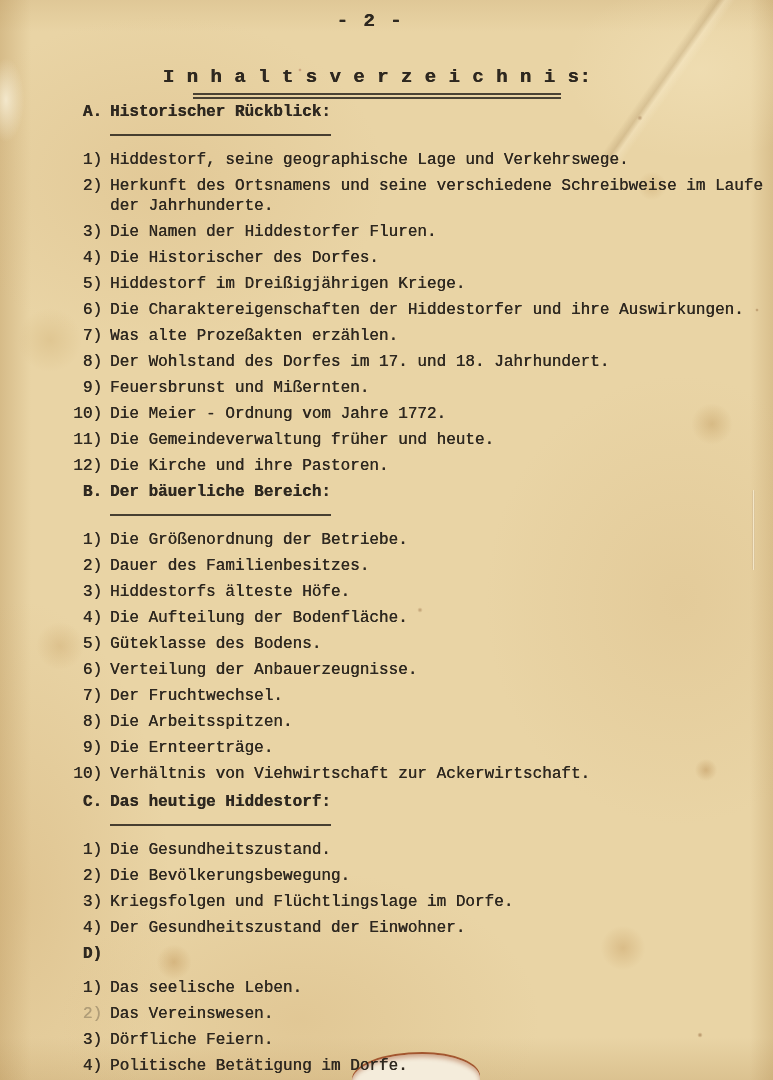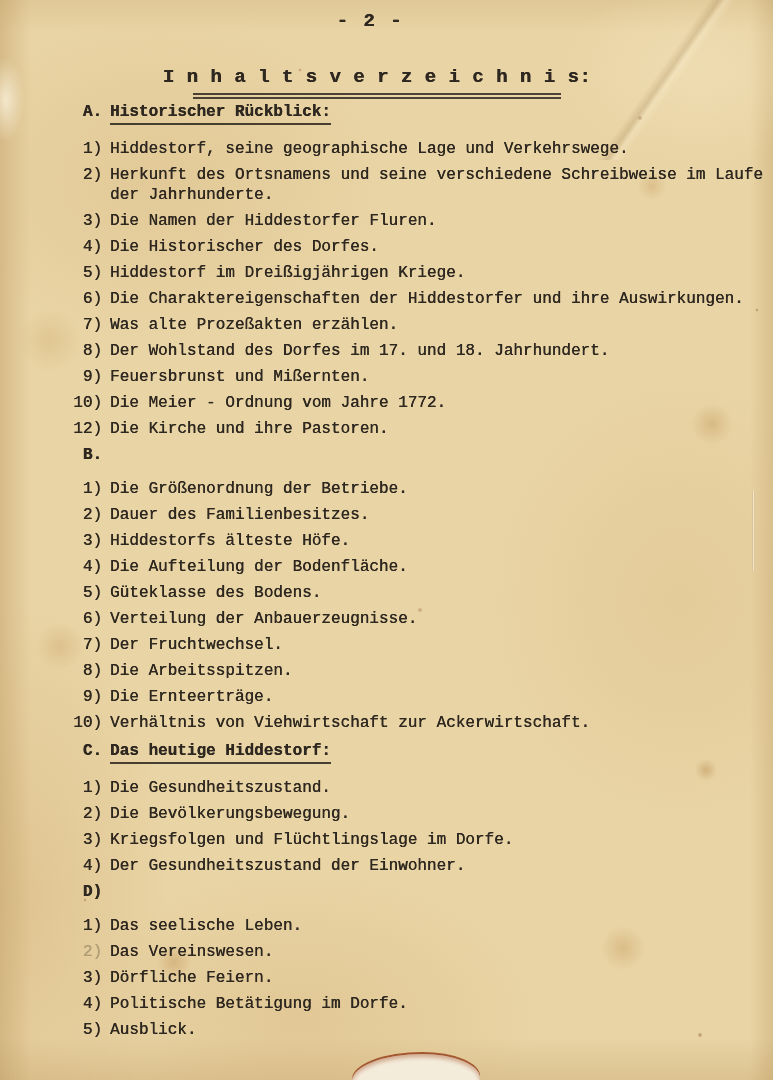--- a/index.html
+++ b/index.html
@@ -91,21 +91,21 @@
     flex:1 1 auto;max-width:655px;
     text-shadow:.35px 0 0 currentColor;
   }
   .section-label{
     flex:0 0 36px;text-align:right;padding-right:8px;font-weight:bold;
     text-shadow:.35px 0 0 currentColor;
   }
   .section-heading{
     font-weight:bold;
     border-bottom:2px solid rgba(42,36,28,.85);
-    padding-bottom:1px;
+    padding-bottom:12px;
     text-shadow:.35px 0 0 currentColor;
   }
   .sec-gap-b{margin-top:2px;}
   .sec-gap-c{margin-top:8px;}
   .sec-gap-d{margin-top:2px;}
   .items-gap{height:6px;}
 </style>
 </head>
 <body>
 
@@ -161,25 +161,30 @@
       </div>
       <div class="row">
         <span class="num">9)</span>
         <span class="itemtext">Feuersbrunst und Mißernten.</span>
       </div>
       <div class="row">
         <span class="num">10)</span>
         <span class="itemtext">Die Meier - Ordnung vom Jahre 1772.</span>
       </div>
       <div class="row">
+        <span class="num">11)</span>
+        <span class="itemtext">Die Gemeindeverwaltung früher und heute.</span>
+      </div>
+      <div class="row">
         <span class="num">12)</span>
         <span class="itemtext">Die Kirche und ihre Pastoren.</span>
       </div>
       <div class="row heading-row sec-gap-b">
         <span class="section-label">B.</span>
+        <span class="section-heading">Der bäuerliche Bereich:</span>
       </div>
       <div class="items-gap"></div>
       <div class="row">
         <span class="num">1)</span>
         <span class="itemtext">Die Größenordnung der Betriebe.</span>
       </div>
       <div class="row">
         <span class="num">2)</span>
         <span class="itemtext">Dauer des Familienbesitzes.</span>
       </div>

